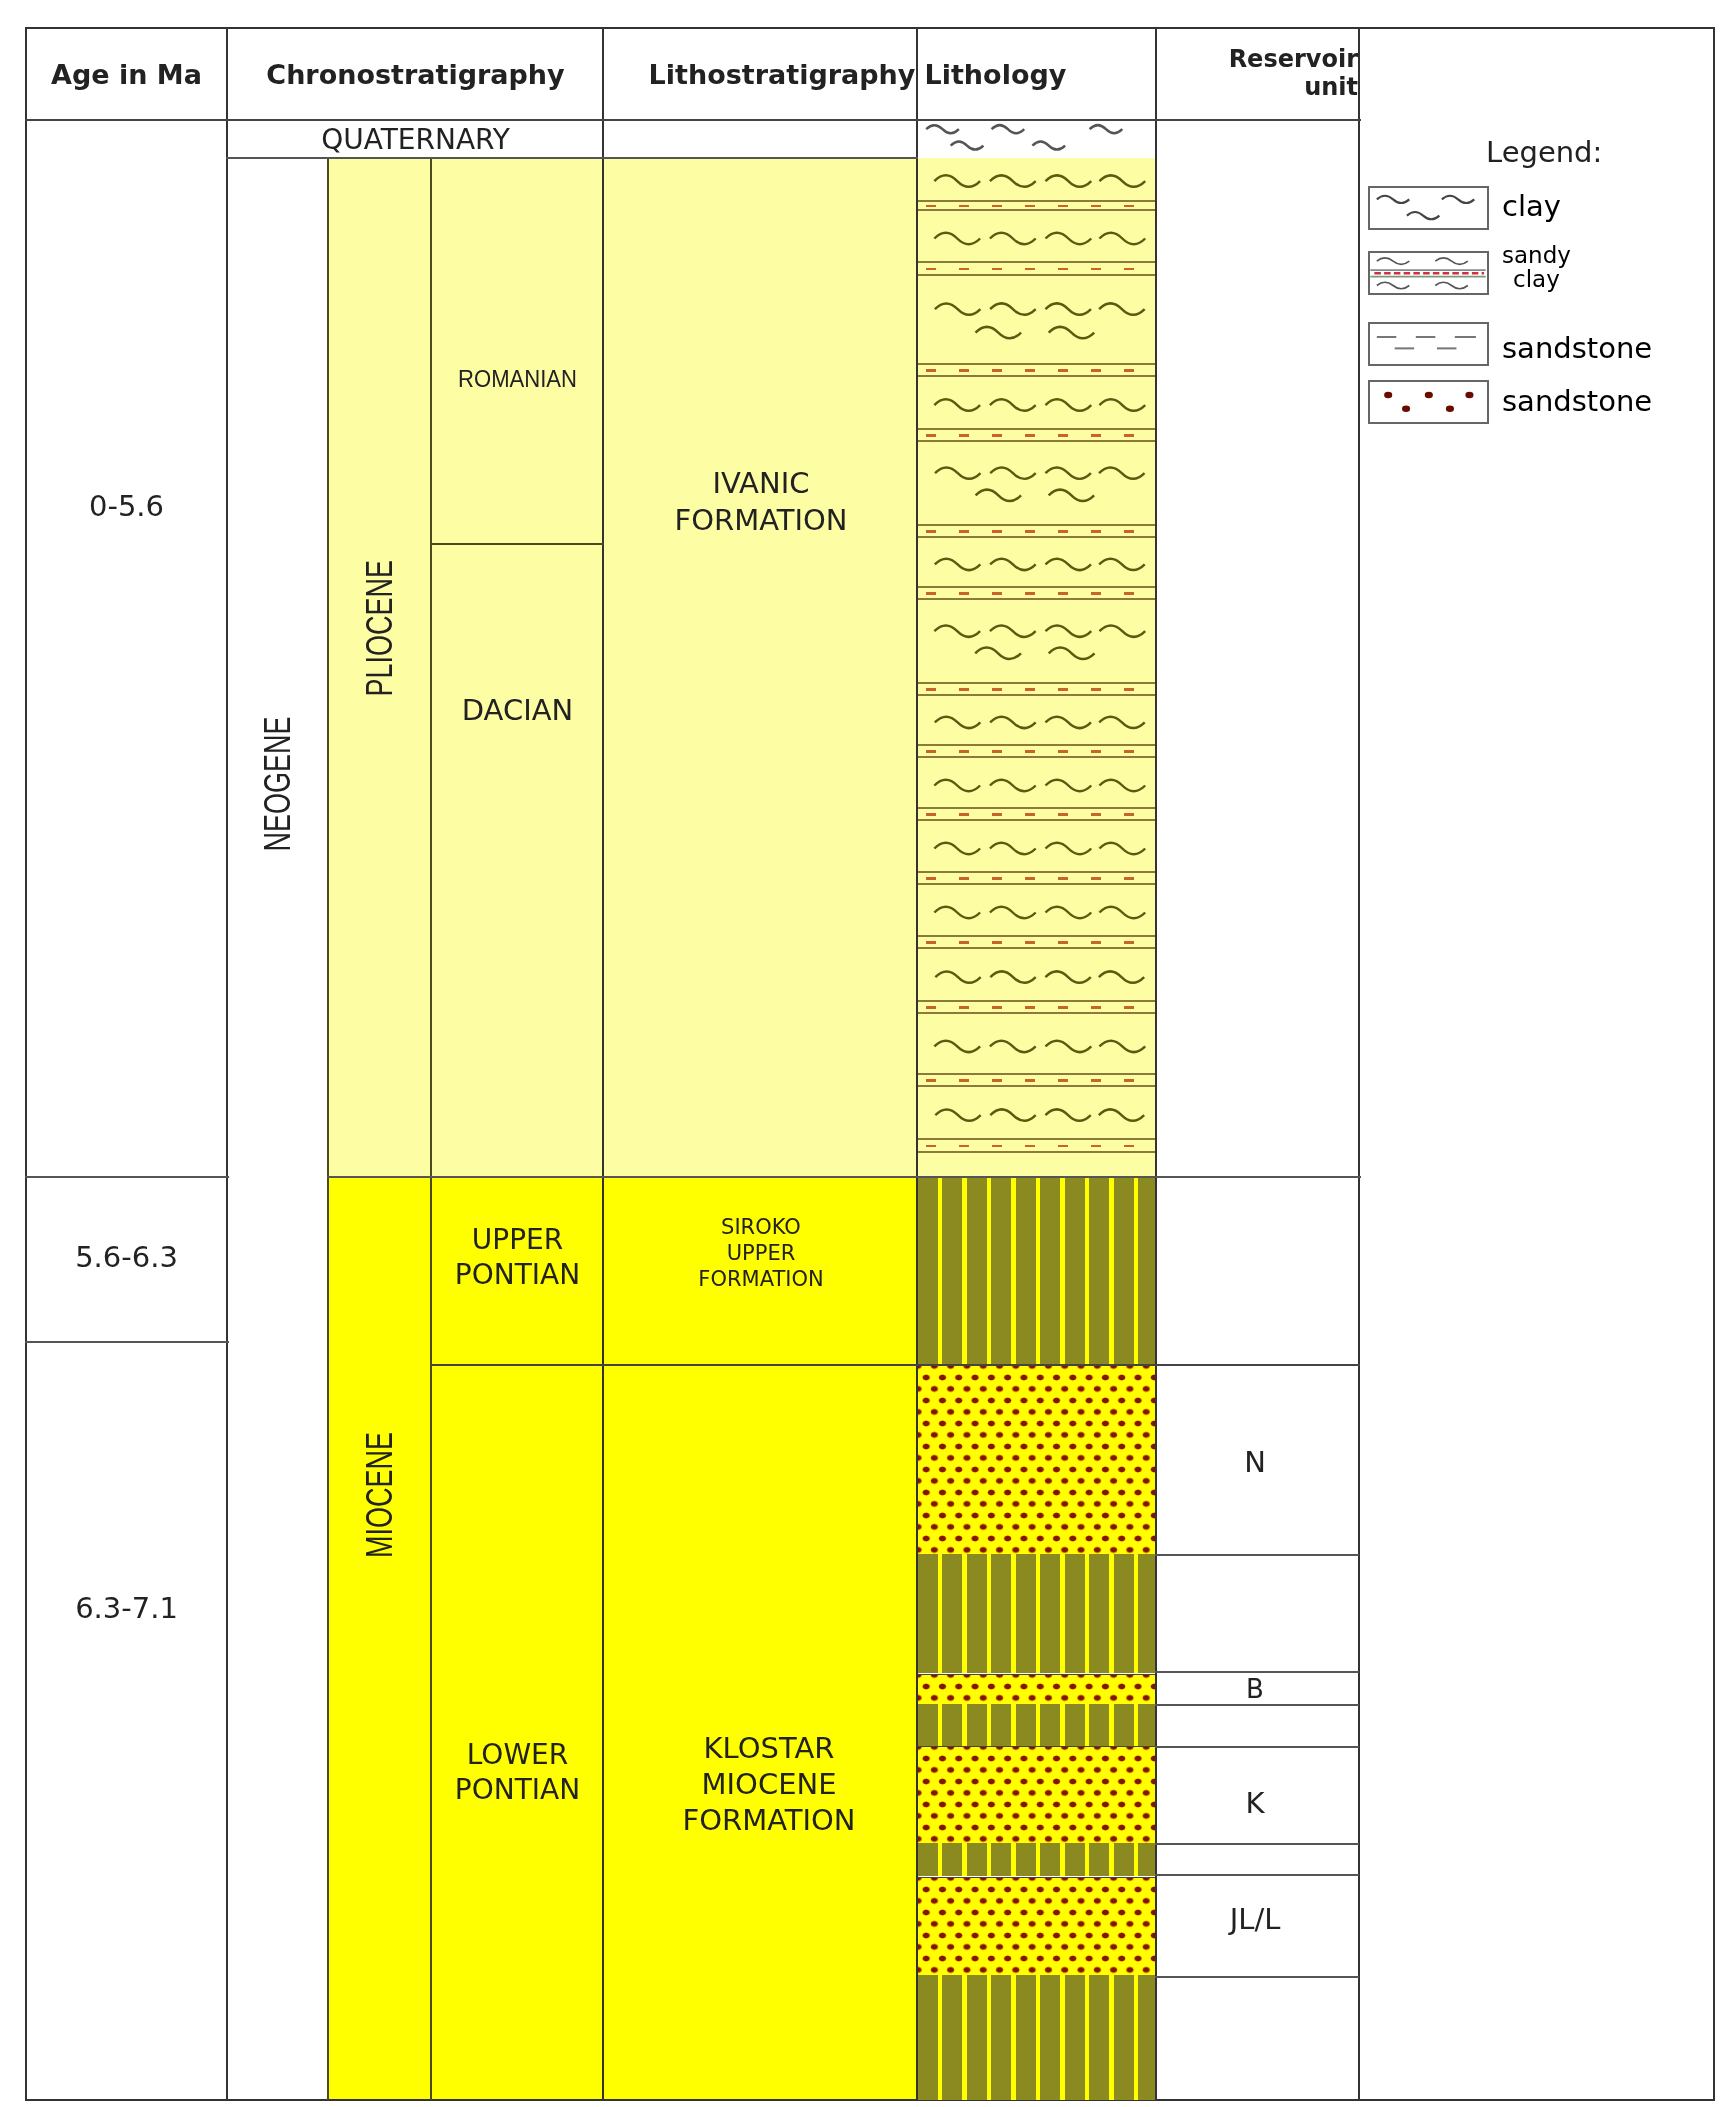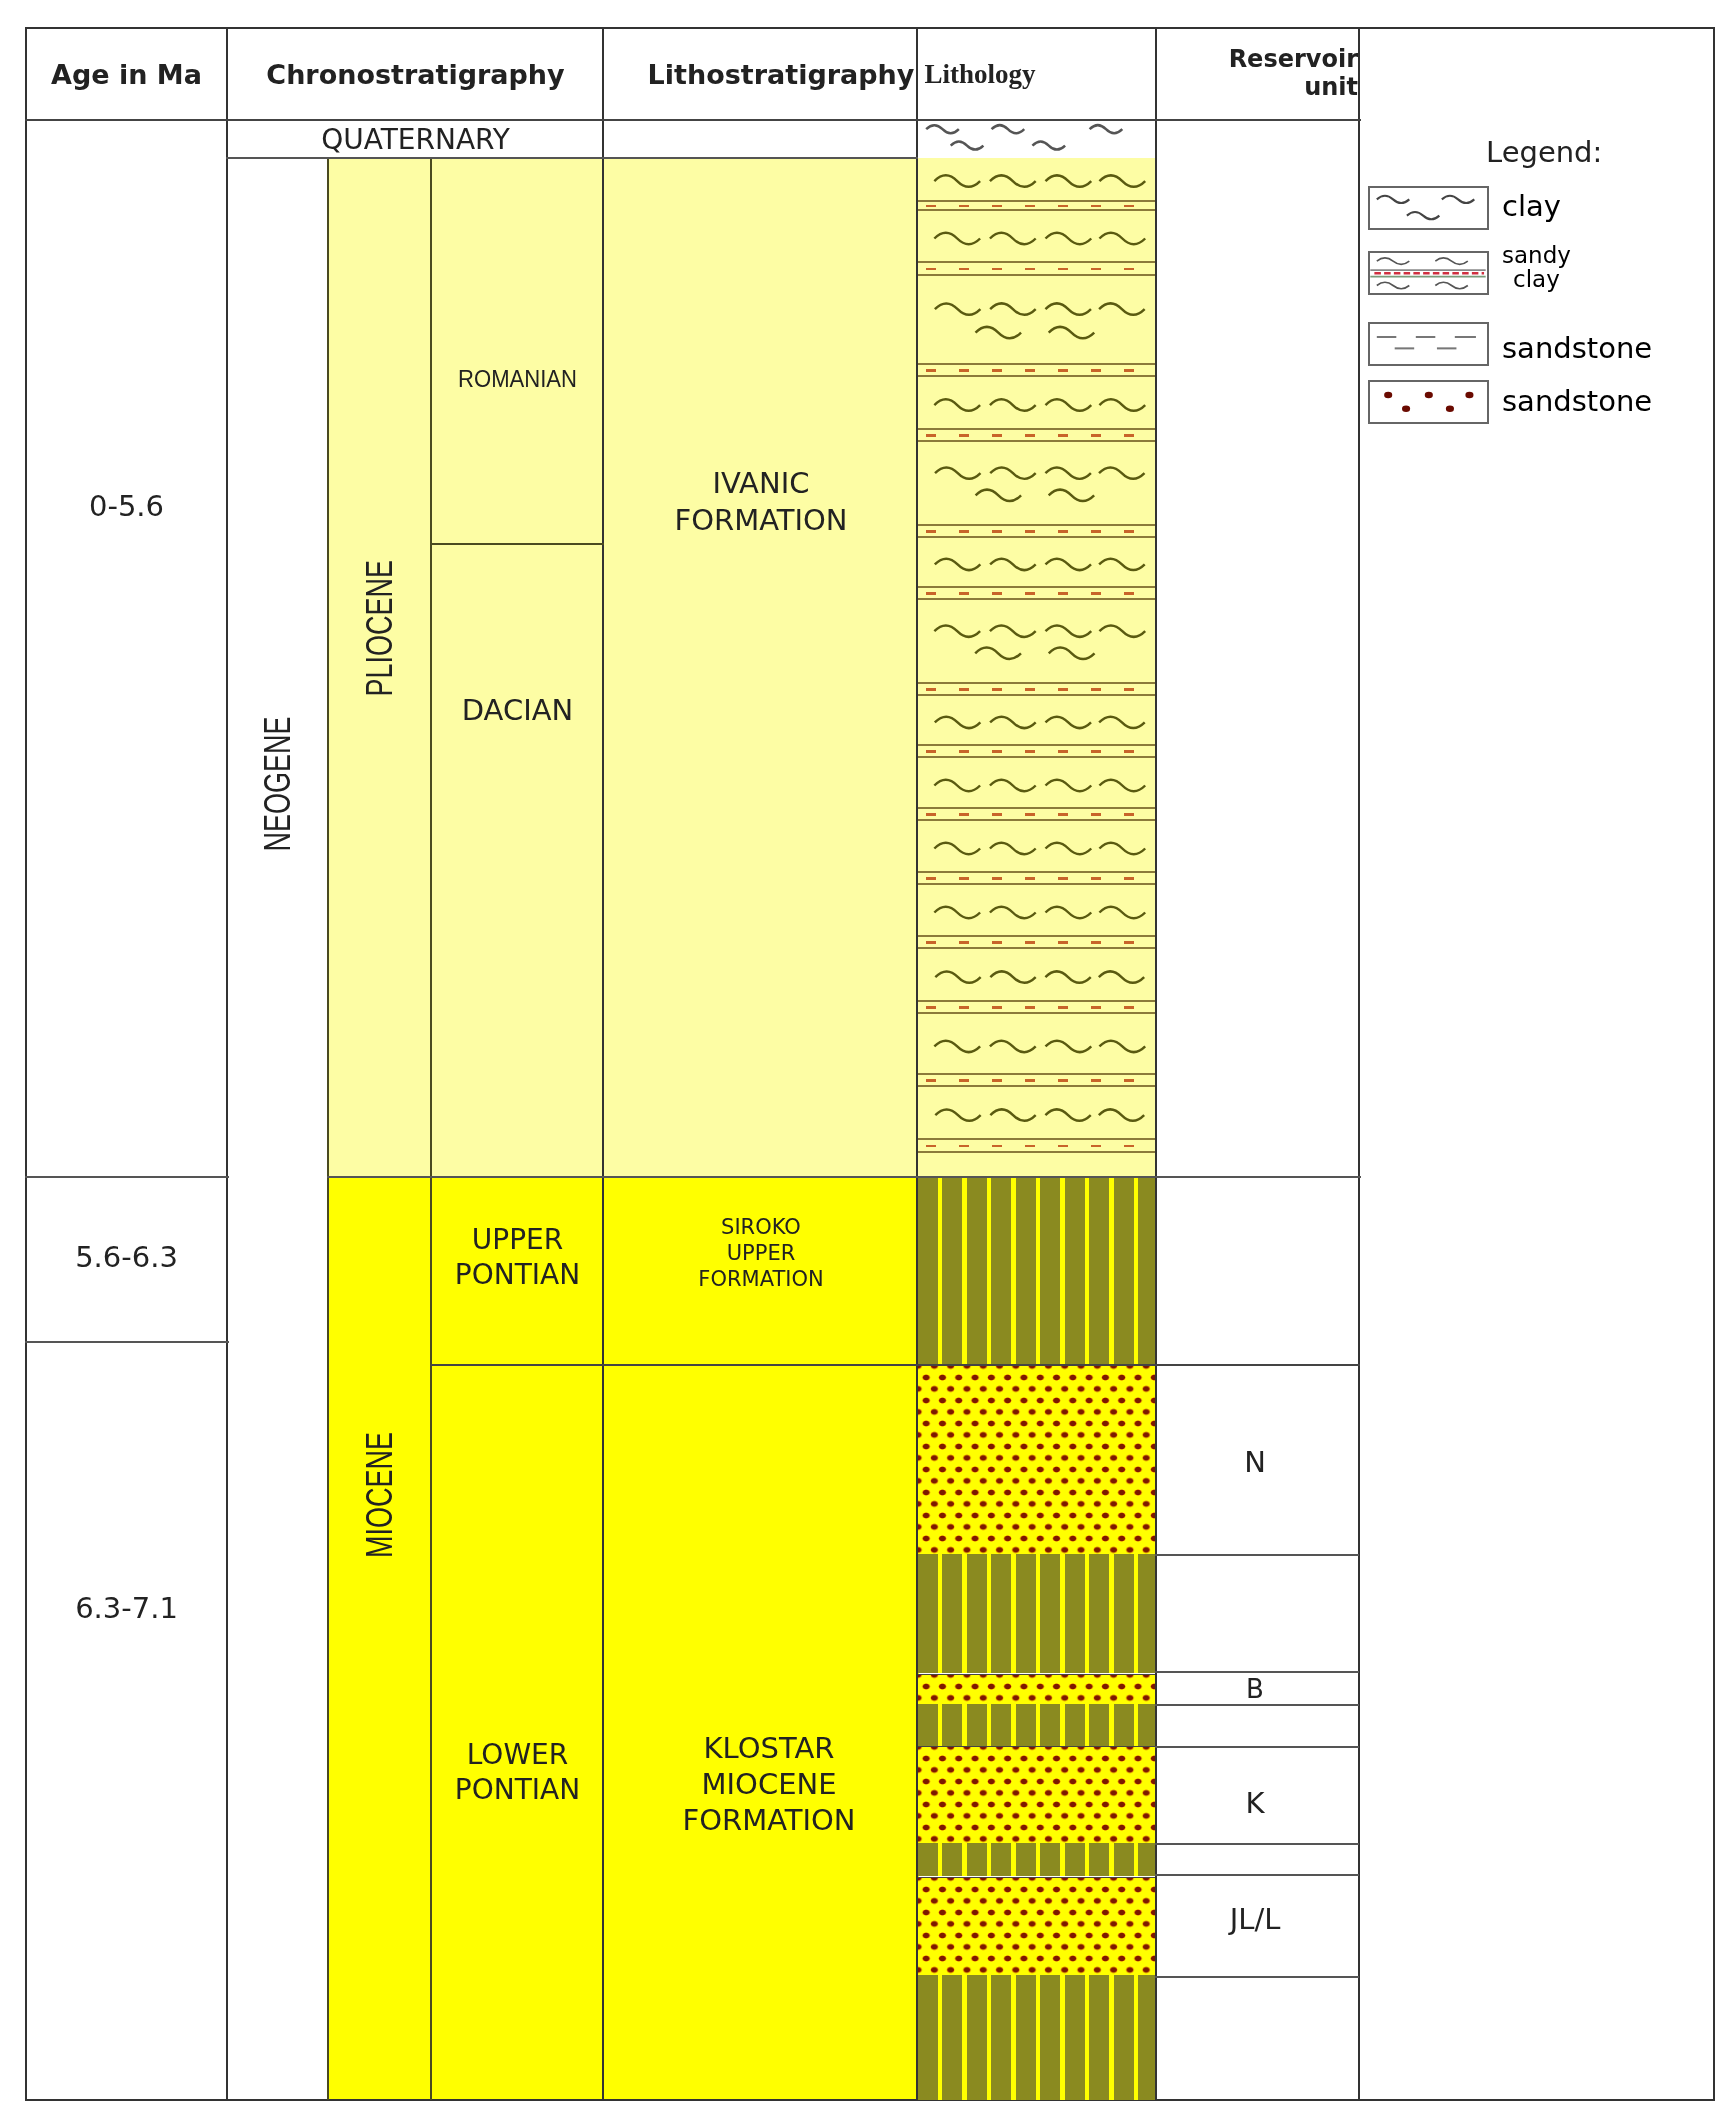--- a/index.html
+++ b/index.html
@@ -35,22 +35,22 @@
 </head>
 <body>
 
 <div class="abs frame"></div>
 
 <div class="abs pale" style="left:327px;top:158px;width:592px;height:1018px;"></div>
 <div class="abs bright" style="left:327px;top:1176px;width:592px;height:923px;"></div>
 
 <div class="hdr" style="left:27px;top:29px;width:199px;height:90px;">Age in Ma</div>
 <div class="hdr" style="left:229px;top:29px;width:373px;height:90px;">Chronostratigraphy</div>
-<div class="hdr" style="left:624px;top:29px;width:314px;height:90px;">Lithostratigraphy</div>
-<div class="hdr" style="left:918px;top:29px;width:272px;height:90px;justify-content:flex-start;padding-left:6.5px;box-sizing:border-box;font-family:Liberation Serif, serif;">Lithology</div>
+<div class="hdr" style="left:604px;top:29px;width:314px;height:90px;padding-left:21px;">Lithostratigraphy</div>
+<div class="hdr" style="left:918px;top:29px;width:272px;height:90px;justify-content:flex-start;padding-left:6.5px;box-sizing:border-box;">Lithology</div>
 <div class="hdr" style="left:1158px;top:33px;width:200px;height:82px;flex-direction:column;font-size:24px;line-height:1.15;align-items:flex-end;">
   <span>Reservoir</span>
   <span>unit</span>
 </div>
 
 <div id="litho-col">
   <div class="layer" style="top:121px;height:36px;background:#fff;">
     <svg width="237" height="36" viewBox="0 0 290 44">
         <g fill="none" stroke="#555" stroke-width="3">
           <path d="M10 10 q10 -10 20 0 t20 0"></path>

